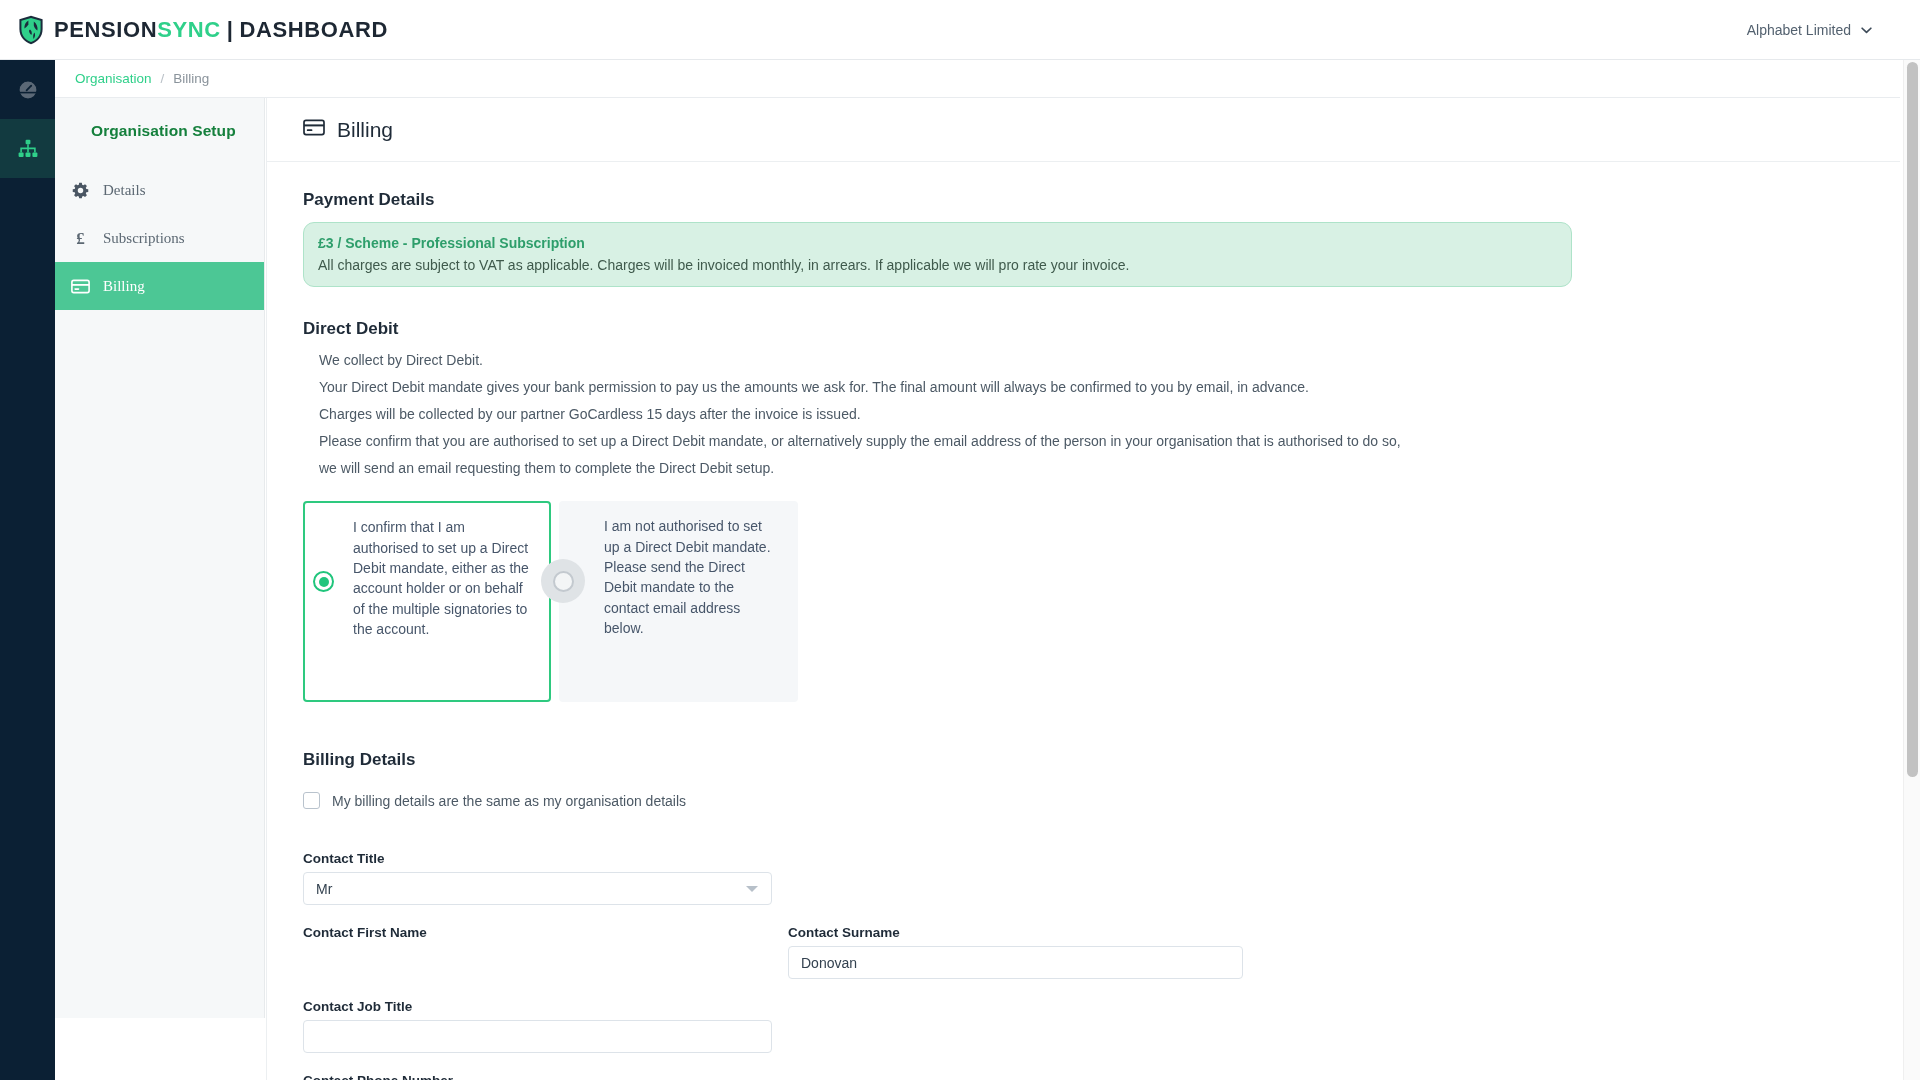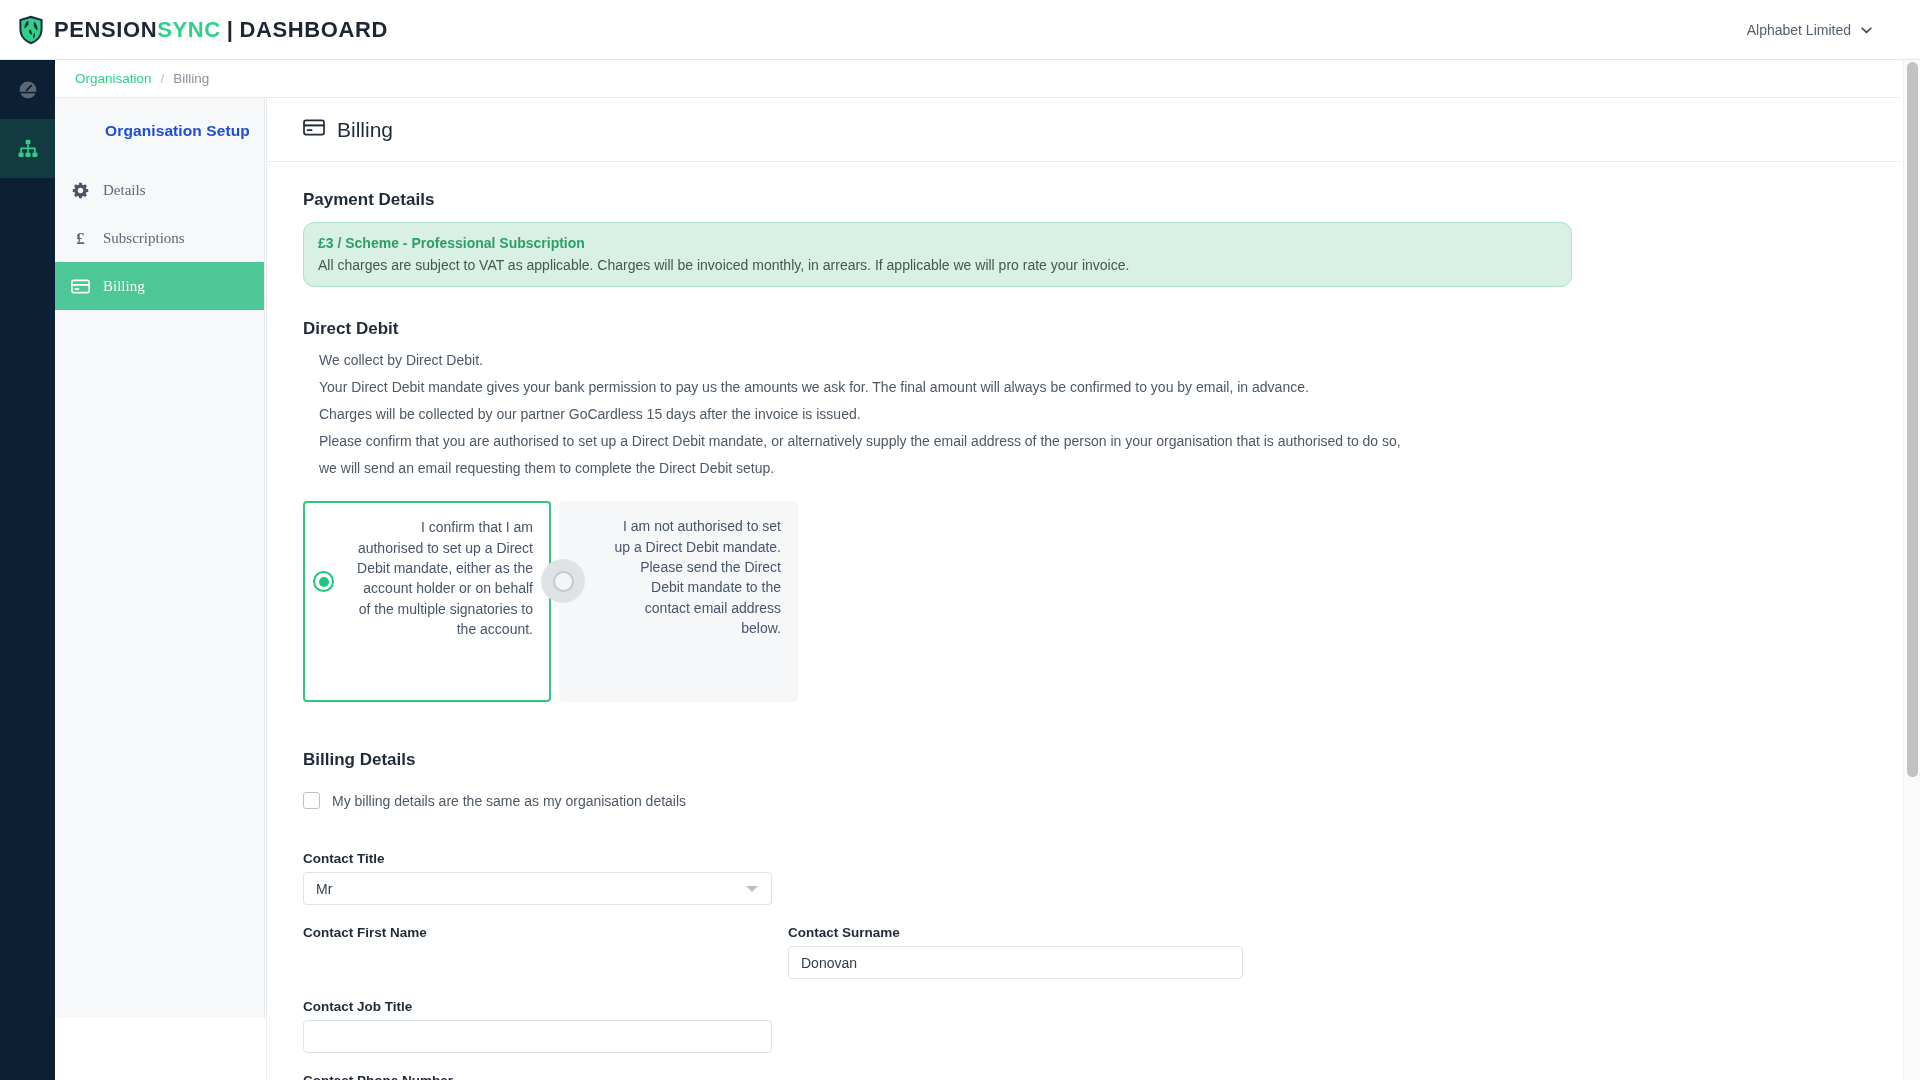--- a/index.html
+++ b/index.html
@@ -59,22 +59,22 @@
   .breadcrumb .crumb-link { color: #2fd08a; cursor: pointer; }
   .breadcrumb .crumb-sep { color: #b9c0c7; }
   .breadcrumb .crumb-current { color: #8a939b; }
 
   
   .subnav {
     position: absolute; top: 98px; left: 55px; width: 210px; height: 920px;
     background: #f6f8f9; border-right: 1px solid #e7eaec;
   }
   .subnav-title {
-    font-size: 15.5px; font-weight: bold; color: #1d4ed8;
-    padding: 24px 0 0 36px; letter-spacing: .1px; text-align: center;
+    font-size: 15.5px; font-weight: bold; color: #15803d;
+    padding: 24px 0 0 36px; letter-spacing: .1px;
   }
   .subnav-list { margin-top: 26px; font-family: Liberation Serif, serif; }
   .subnav-item {
     height: 48px; display: flex; align-items: center; gap: 13px;
     padding-left: 16px; font-size: 15px; color: #5c6873; cursor: pointer;
   }
   .subnav-item.active { background: #4cc795; color: #ffffff; }
   .subnav-item .ico { width: 19px; height: 19px; display: flex; align-items:center; justify-content:center; flex: 0 0 19px; }
   .subnav-item .ico svg { display: block; }
   .pound-ico { font-size: 17px; font-weight: bold; line-height: 1; color: #5c6873; }
@@ -104,21 +104,21 @@
   .alert .l1 { font-size: 14px; font-weight: bold; color: #2e9e6b; margin-bottom: 6px; }
   .alert .l2 { font-size: 14px; color: #3f5a4c; }
 
   .dd-text p { margin: 0 0 8px 16px; font-size: 14px; color: #4c5965; line-height: 1.35; }
   .dd-text p:last-child { margin-bottom: 0; }
 
   
   .card-row { position: relative; margin-top: 24px; height: 205px; width: 500px; }
   .rcard {
     position: absolute; top: 0; height: 201px; border-radius: 4px;
-    padding: 14px 16px 14px 44px; cursor: pointer; text-align: right;
+    padding: 14px 16px 14px 44px; cursor: pointer;
   }
   .rcard.one { left: 0; width: 248px; background: #ffffff; border: 2px solid #2ec97f; }
   .rcard.two { left: 256px; width: 239px; background: #f5f7f9; border: 1px solid transparent; }
   .rcard .txt { font-size: 14px; color: #47566a; line-height: 1.45; }
   .rcard.one .txt { padding-left: 4px; }
   .rcard.two .txt { padding-left: 0px; }
 
   .radio {
     position: absolute; border-radius: 50%;
     display: flex; align-items: center; justify-content: center;

